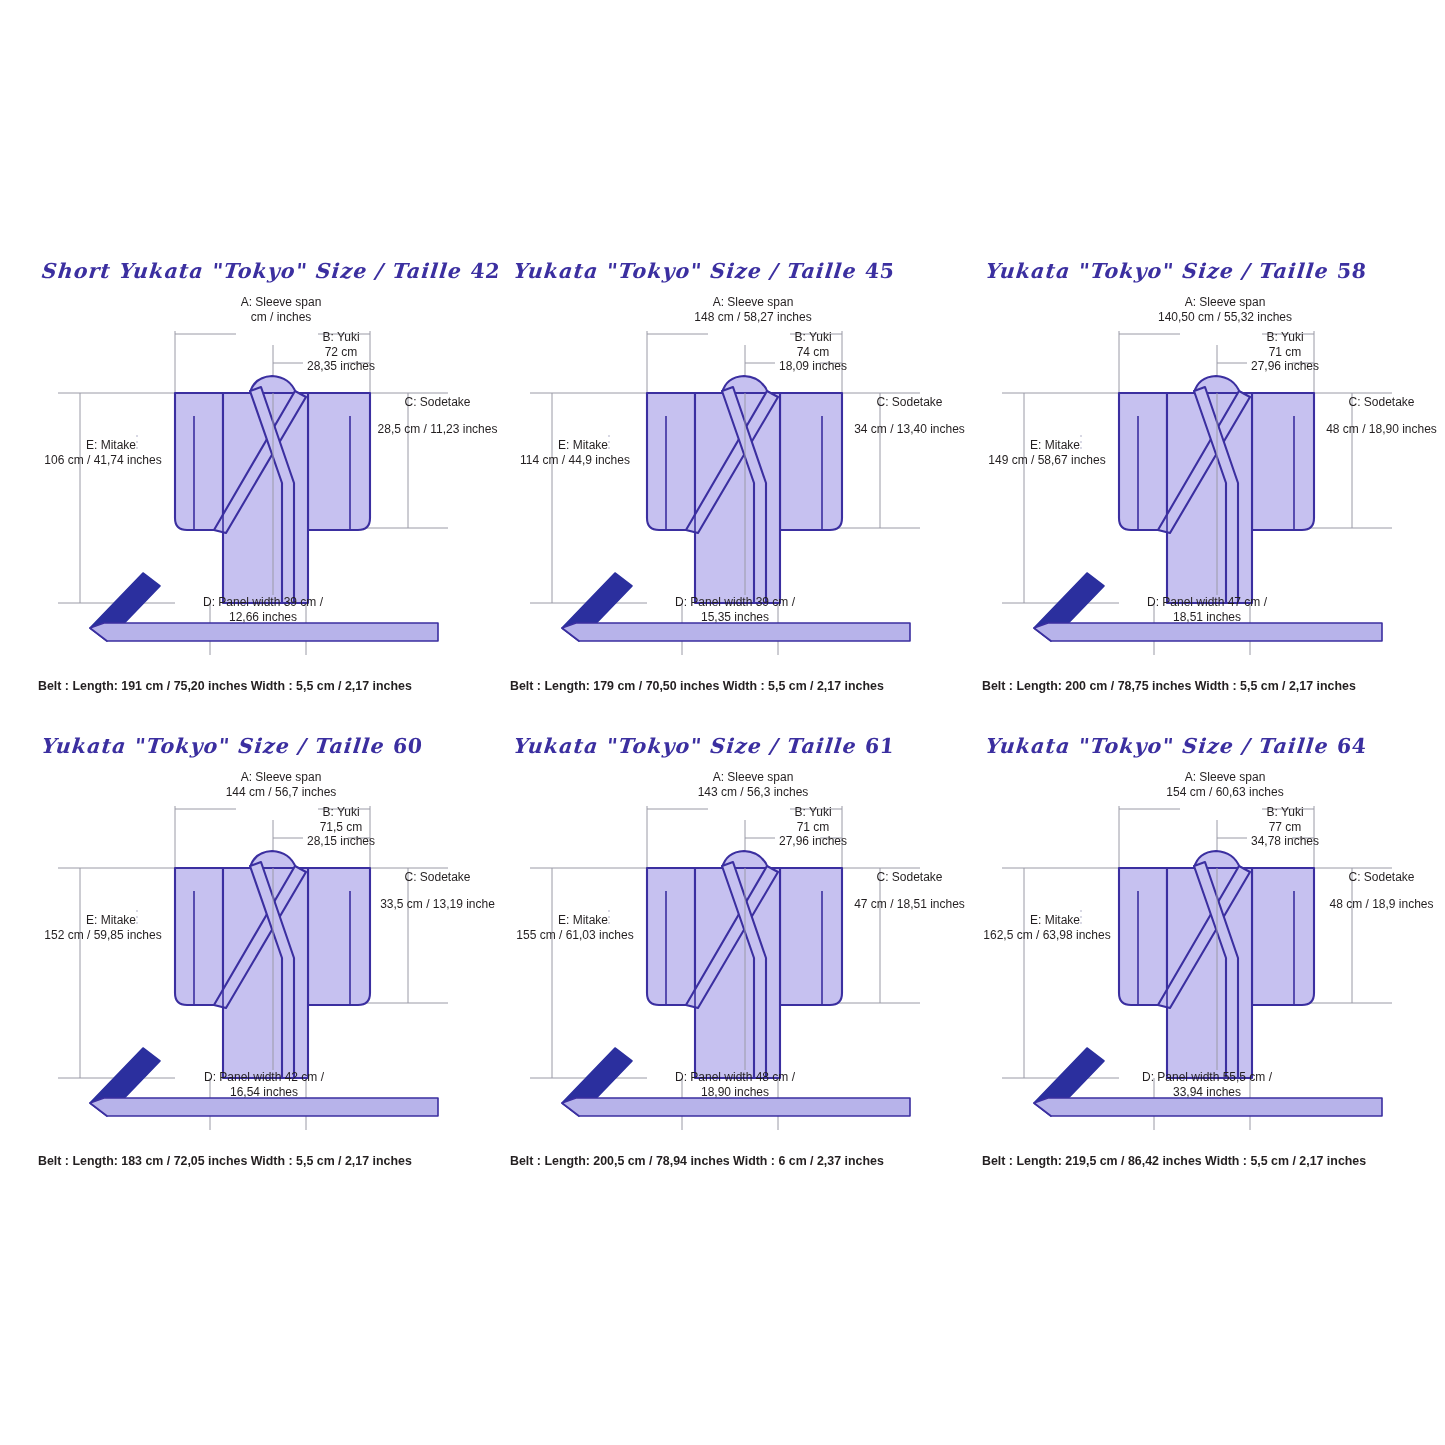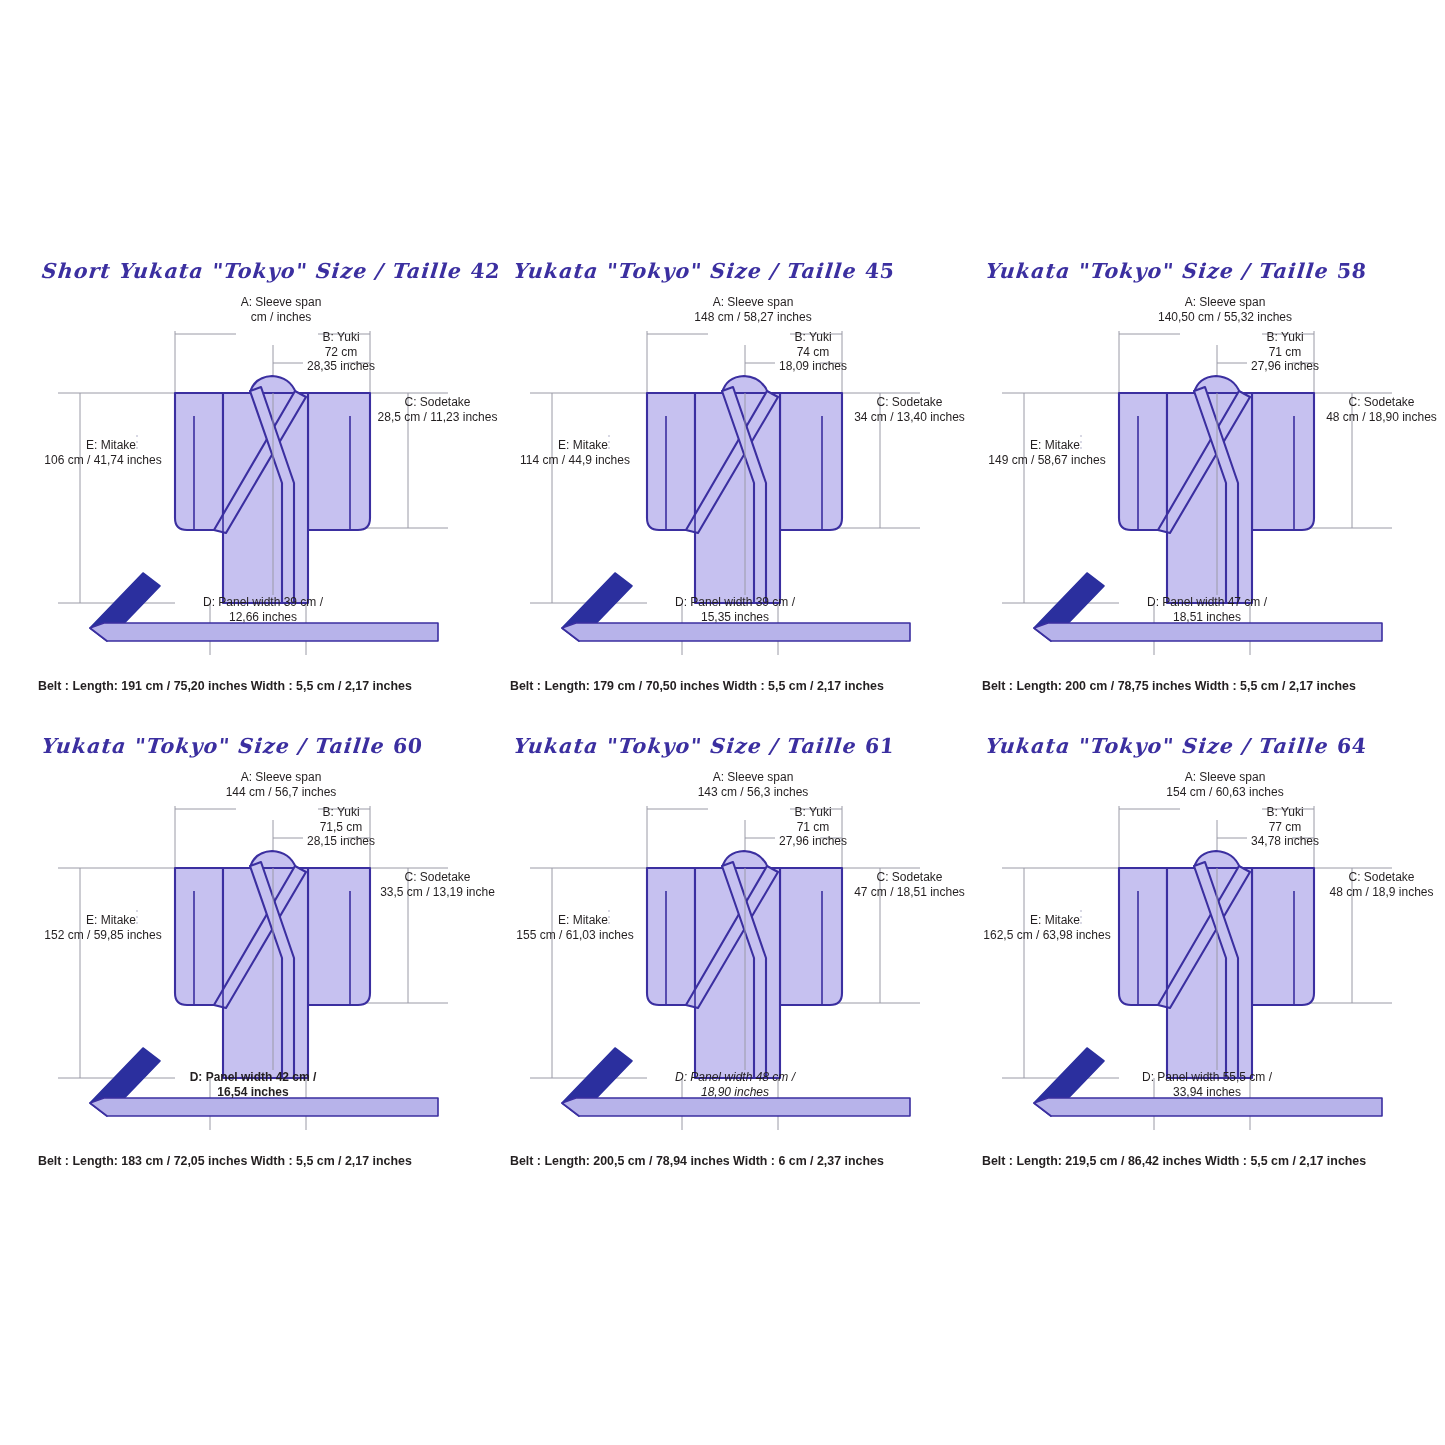--- a/index.html
+++ b/index.html
@@ -59,20 +59,21 @@
     font-size:12.4px;
     font-weight:700;
     color:#231f20;
     white-space:nowrap;
   }
 
   .clip{
     overflow:hidden;
     width:125px;
     display:block;
+    margin-top:12px;
   }
 </style>
 </head>
 <body>
 
 <div id="sheet">
   <div class="panel p0">
 
     <div class="title"><span class="tprefix">Short Yukata "Tokyo" Size / Taille </span><span class="szn">42</span></div>
 
@@ -477,21 +478,21 @@
     <div class="lbl rgt" style="left:357px; top:140px; width:125px;">
       <div class="k">C: Sodetake</div>
       <div class="v clip">33,5 cm / 13,19 inche</div>
     </div>
 
     <div class="lbl rgt" style="left:10px; top:183px; width:150px;">
       <div class="k" style="padding-left:16px;">E: Mitake</div>
       <div class="v">152 cm / 59,85 inches</div>
     </div>
 
-    <div class="lbl ctr" style="left:155px; top:340px; width:160px;font-weight:bold;">
+    <div class="lbl ctr" style="left:166px; top:340px; width:160px;">
       <div class="v1">D: Panel width 42 cm /</div>
       <div class="v2">16,54 inches</div>
     </div>
 
     <div class="belt-line">Belt : Length:   183  cm / 72,05 inches  Width : 5,5 cm /  2,17  inches</div>
   </div>
 
   <div class="panel p4">
 
     <div class="title"><span class="tprefix">Yukata "Tokyo" Size / Taille </span><span class="szn">61</span></div>
@@ -582,21 +583,21 @@
     <div class="lbl rgt" style="left:357px; top:140px; width:125px;">
       <div class="k">C: Sodetake</div>
       <div class="v clip">47 cm / 18,51 inches</div>
     </div>
 
     <div class="lbl rgt" style="left:10px; top:183px; width:150px;">
       <div class="k" style="padding-left:16px;">E: Mitake</div>
       <div class="v">155 cm / 61,03 inches</div>
     </div>
 
-    <div class="lbl ctr" style="left:165px; top:340px; width:160px;font-style:italic;">
+    <div class="lbl ctr" style="left:165px; top:340px; width:160px;">
       <div class="v1">D: Panel width 48 cm /</div>
       <div class="v2">18,90 inches</div>
     </div>
 
     <div class="belt-line">Belt : Length: 200,5  cm / 78,94 inches  Width : 6 cm /  2,37  inches</div>
   </div>
 
   <div class="panel p5">
 
     <div class="title"><span class="tprefix">Yukata "Tokyo" Size / Taille </span><span class="szn">64</span></div>

